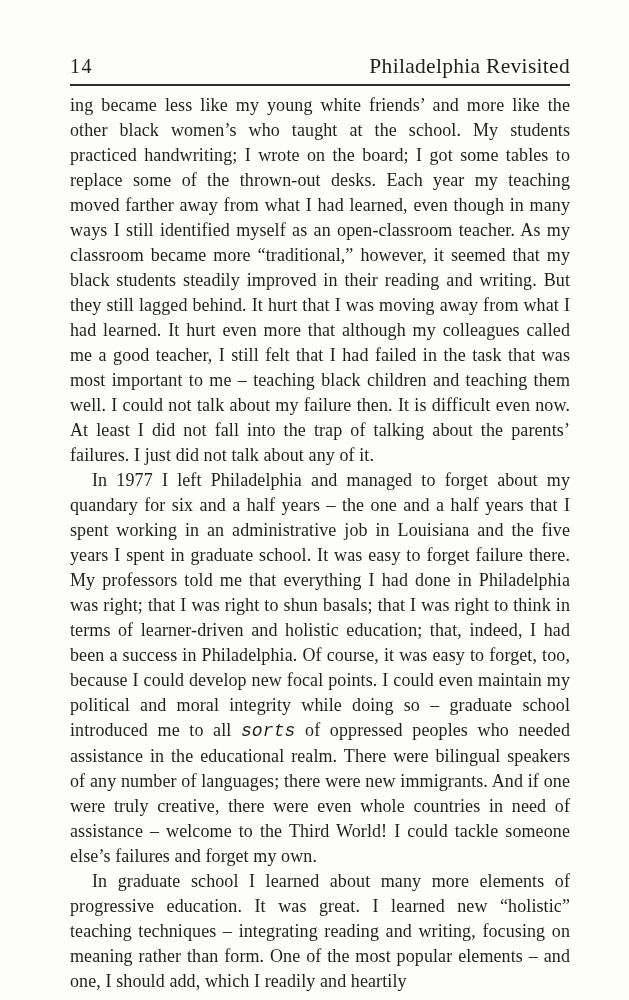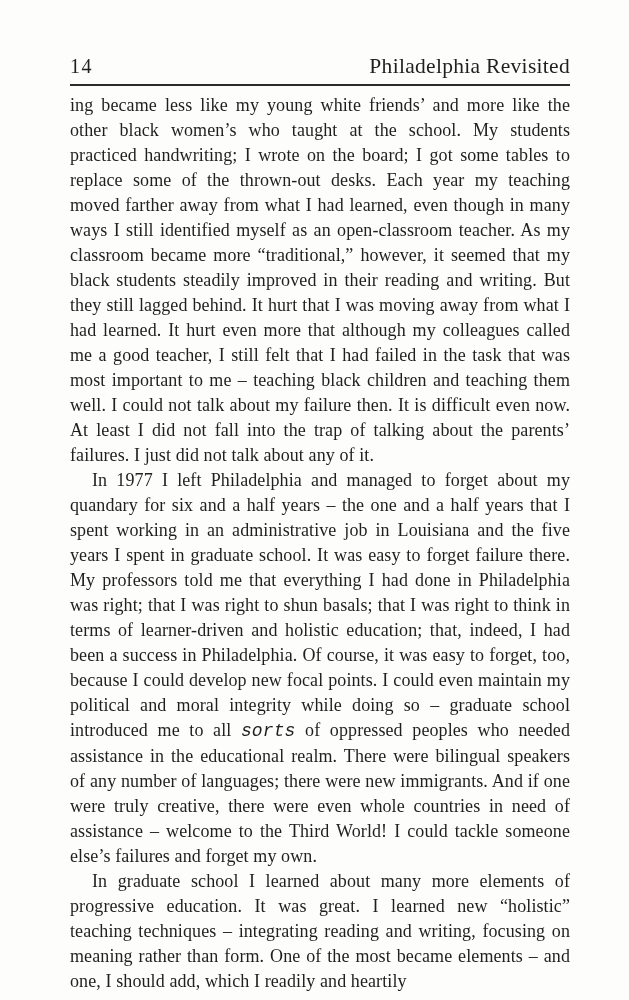--- a/index.html
+++ b/index.html
@@ -64,17 +64,17 @@
     <span class="page-number">14</span>
     <span class="running-head">Philadelphia Revisited</span>
   </header>
 
   <main class="page-body">
 
     <p class="para"><span>ing became less like my young white friends’ and more like the other black women’s who taught at the school. My students practiced handwriting; I wrote on the board; I got some tables to replace some of the thrown-out desks. Each year my teaching moved farther away from what I had learned, even though in many ways I still identified myself as an open-classroom teacher. As my classroom became more “traditional,” however, it seemed that my black students steadily improved in their reading and writing. But they still lagged behind. It hurt that I was moving away from what I had learned. It hurt even more that although my colleagues called me a good teacher, I still felt that I had failed in the task that was most important to me – teaching black children and teaching them well. I could not talk about my failure then. It is difficult even now. At least I did not fall into the trap of talking about the parents’ failures. I just did not talk about any of it.</span></p>
 
     <p class="para indent"><span>In 1977 I left Philadelphia and managed to forget about my quandary for six and a half years – the one and a half years that I spent working in an administrative job in Louisiana and the five years I spent in graduate school. It was easy to forget failure there. My professors told me that everything I had done in Philadelphia was right; that I was right to shun basals; that I was right to think in terms of learner-driven and holistic education; that, indeed, I had been a success in Philadelphia. Of course, it was easy to forget, too, because I could develop new focal points. I could even maintain my political and moral integrity while doing so – graduate school introduced me to all </span><span class="italic">sorts</span><span> of oppressed peoples who needed assistance in the educational realm. There were bilingual speakers of any number of languages; there were new immigrants. And if one were truly creative, there were even whole countries in need of assistance – welcome to the Third World! I could tackle someone else’s failures and forget my own.</span></p>
 
-    <p class="para indent"><span>In graduate school I learned about many more elements of progressive education. It was great. I learned new “holistic” teaching techniques – integrating reading and writing, focusing on meaning rather than form. One of the most became elements – and one, I should add, which I readily and heartily</span></p>
+    <p class="para indent"><span>In graduate school I learned about many more elements of progressive education. It was great. I learned new “holistic” teaching techniques – integrating reading and writing, focusing on meaning rather than form. One of the most popular elements – and one, I should add, which I readily and heartily</span></p>
 
   </main>
 
 </div>
 
 </body></html>

